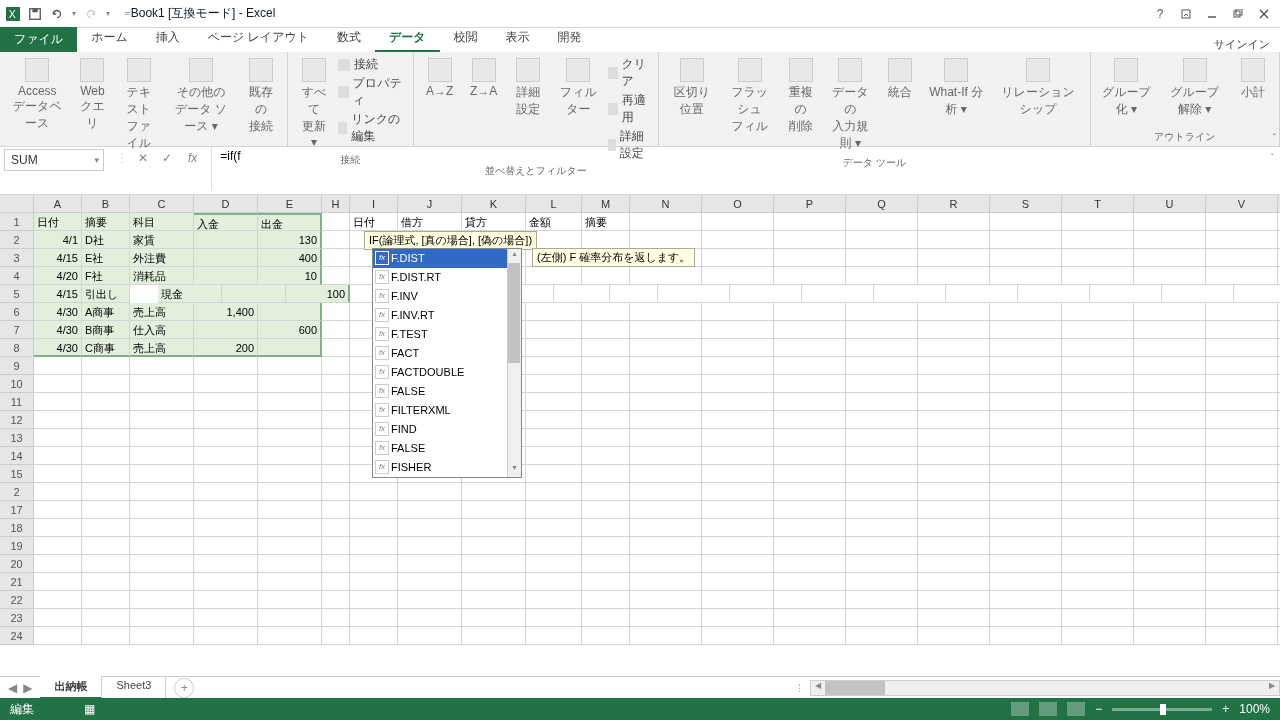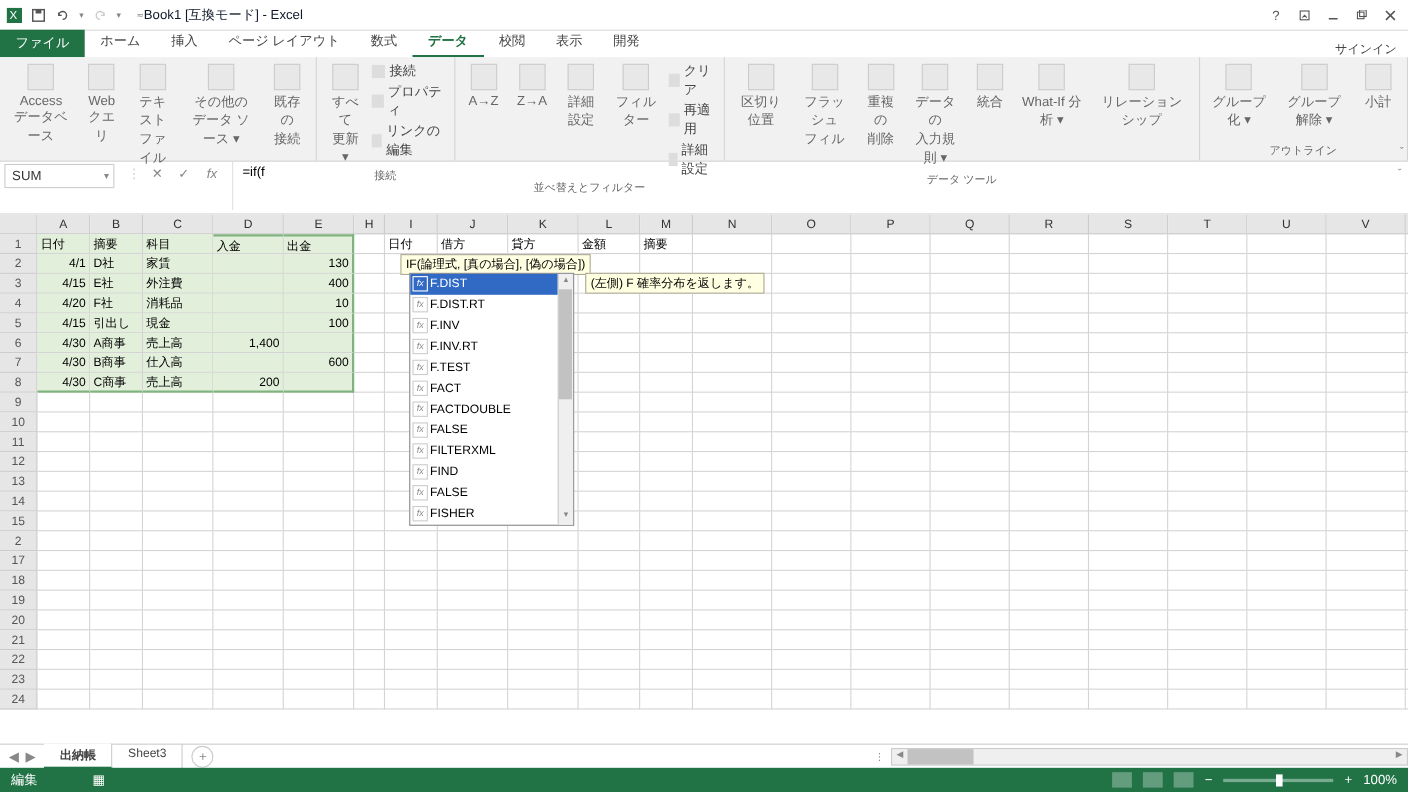--- a/index.html
+++ b/index.html
@@ -435,21 +435,21 @@
         <div class="cell" style="width: 72px;"></div>
         <div class="cell" style="width: 72px;"></div>
         <div class="cell" style="width: 72px;"></div>
         <div class="cell" style="width: 72px;"></div>
         <div class="cell" style="width: 72px;"></div>
       </div>
       <div class="row">
         <div class="rowh">5</div>
         <div class="cell data1 num" style="width: 48px;">4/15</div>
         <div class="cell data1" style="width: 48px;">引出し</div>
-        <div class="cell data1" style="width: 64px;">現金</div>
+        <div class="cell data1" style="width: 64px; margin-left: 28px;">現金</div>
         <div class="cell data1 num" style="width: 64px;"></div>
         <div class="cell data1 num thick-r" style="width: 64px;">100</div>
         <div class="cell" style="width: 28px;"></div>
         <div class="cell num" style="width: 48px;">4/15</div>
         <div class="cell" style="width: 64px;"></div>
         <div class="cell" style="width: 64px;"></div>
         <div class="cell" style="width: 56px;"></div>
         <div class="cell" style="width: 48px;"></div>
         <div class="cell" style="width: 72px;"></div>
         <div class="cell" style="width: 72px;"></div>

